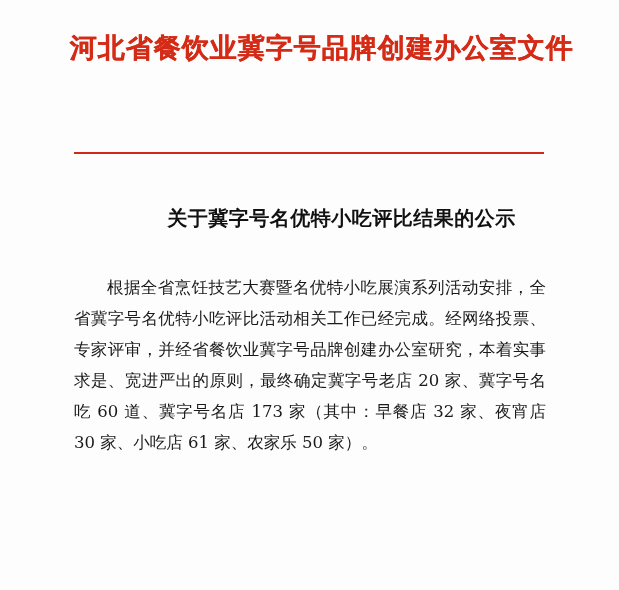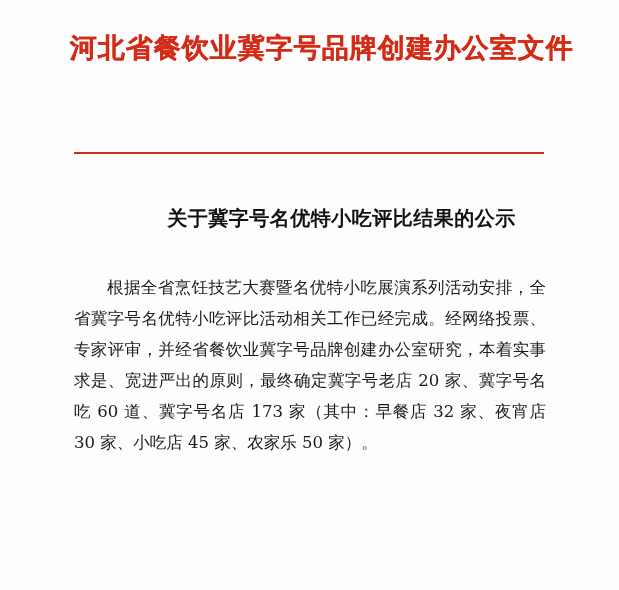--- a/index.html
+++ b/index.html
@@ -85,16 +85,16 @@
 
   <div class="letterhead">
     <div class="letterhead-title">河北省餐饮业冀字号品牌创建办公室文件</div>
   </div>
 
   <div class="red-rule"></div>
 
   <div class="doc-title">关于冀字号名优特小吃评比结果的公示</div>
 
   <div class="body-text">
-    <p class="para">根据全省烹饪技艺大赛暨名优特小吃展演系列活动安排，全省冀字号名优特小吃评比活动相关工作已经完成。经网络投票、专家评审，并经省餐饮业冀字号品牌创建办公室研究，本着实事求是、宽进严出的原则，最终确定冀字号老店 20 家、冀字号名吃 60 道、冀字号名店 173 家（其中：早餐店 32 家、夜宵店 30 家、小吃店 45 家、农家乐 50 家）。</p>
+    <p class="para">根据全省烹饪技艺大赛暨名优特小吃展演系列活动安排，全省冀字号名优特小吃评比活动相关工作已经完成。经网络投票、专家评审，并经省餐饮业冀字号品牌创建办公室研究，本着实事求是、宽进严出的原则，最终确定冀字号老店 20 家、冀字号名吃 60 道、冀字号名店 173 家（其中：早餐店 32 家、夜宵店 30 家、小吃店 61 家、农家乐 50 家）。</p>
   </div>
 
 </div>
 
 </body></html>

